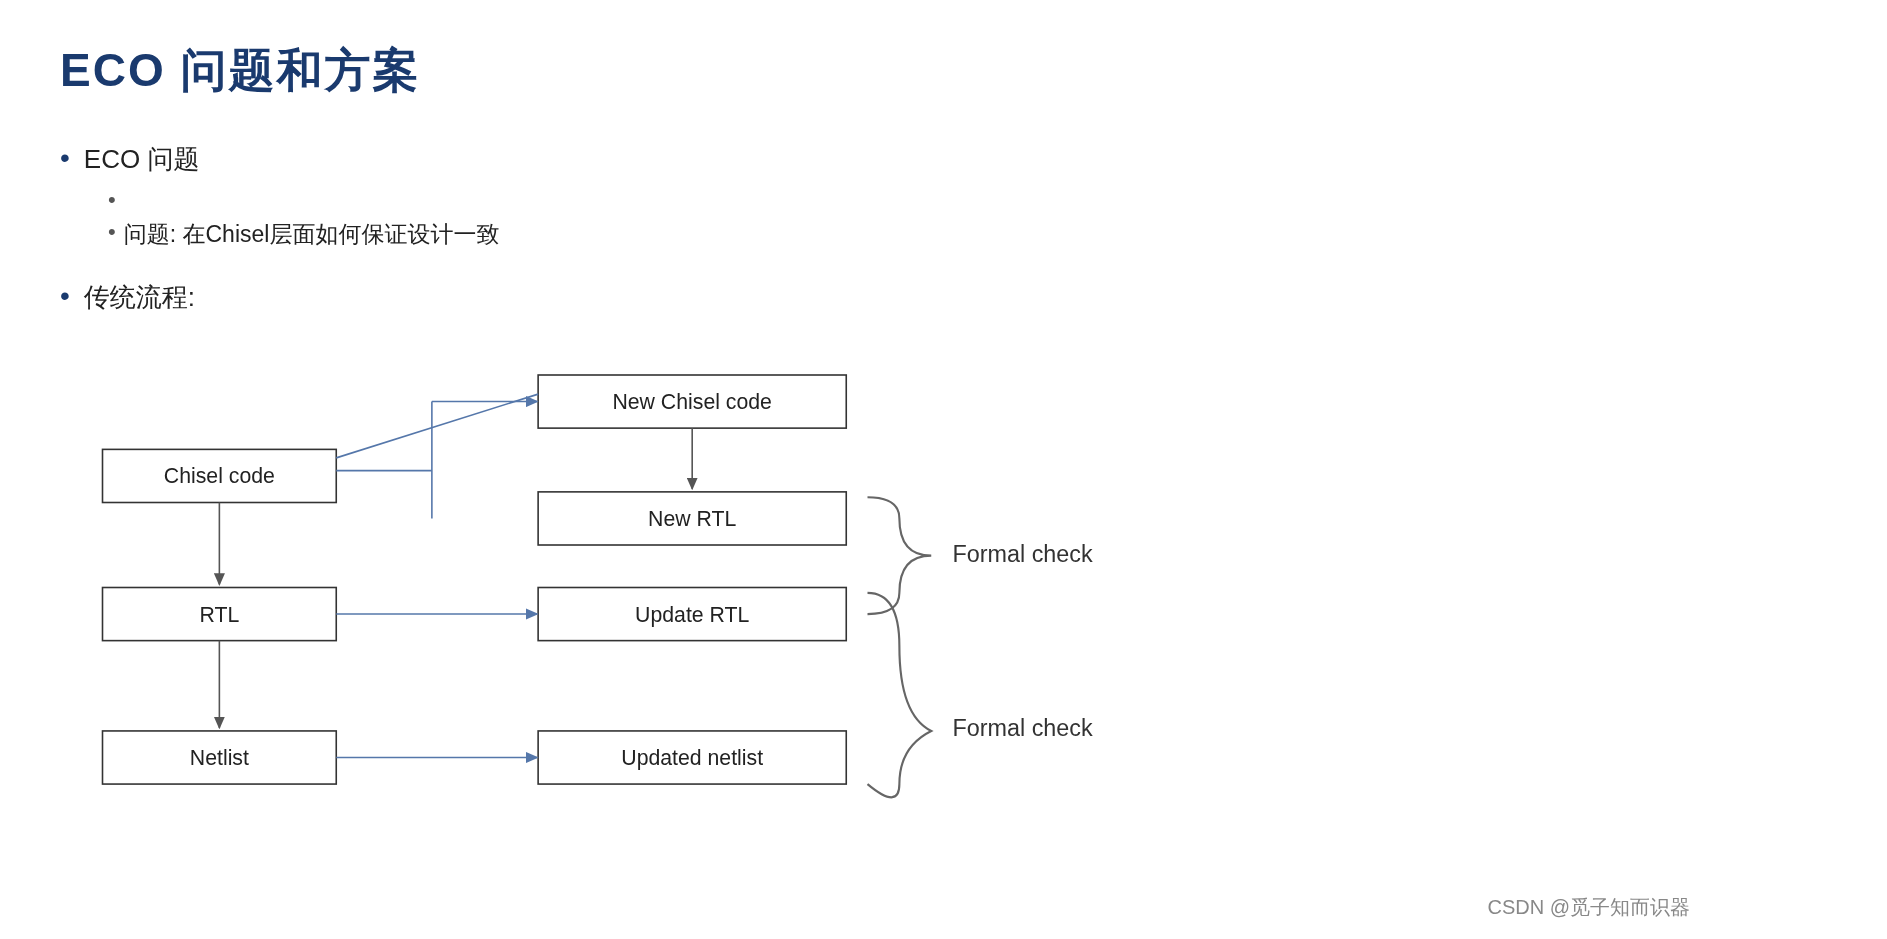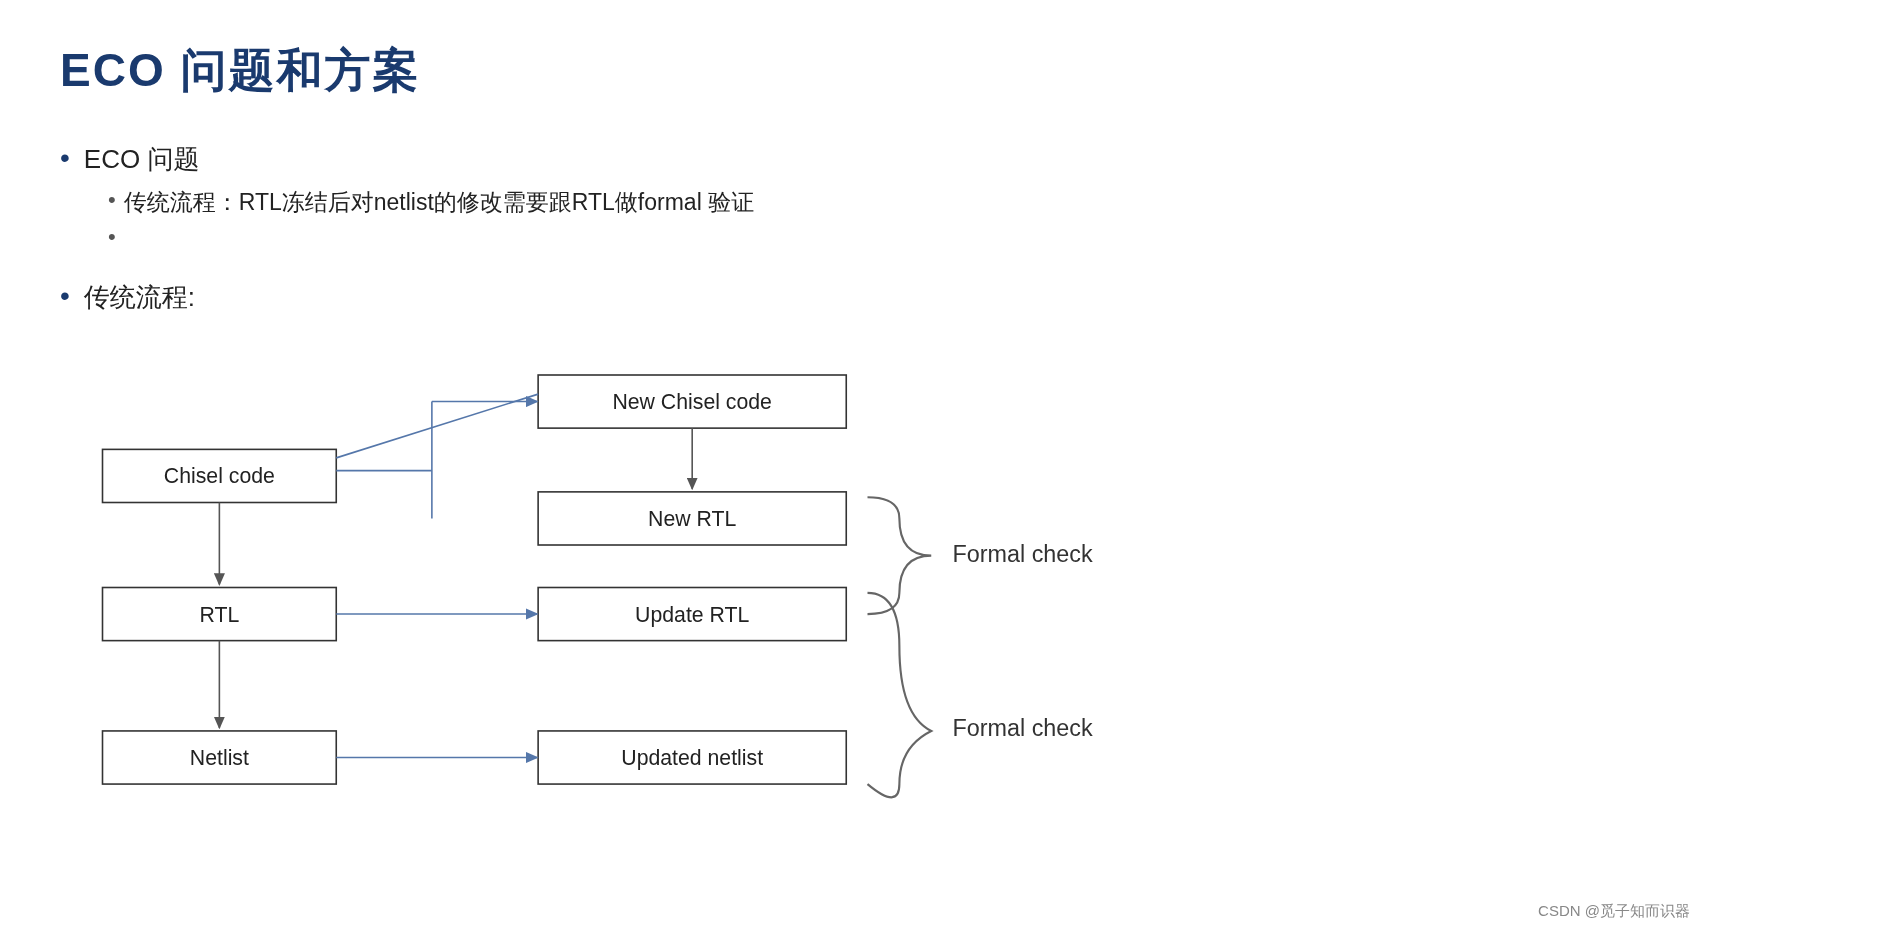--- a/index.html
+++ b/index.html
@@ -76,42 +76,42 @@
       width: 100%;
       height: 100%;
       overflow: visible;
     }
 
     
     .watermark {
       position: absolute;
       bottom: 18px;
       right: 40px;
-      font-size: 15px;
+      font-size: 20px;
       color: #888;
     }
   </style>
 </head>
 <body>
 
 <div class="slide-container">
 
   <h1 class="title">ECO 问题和方案</h1>
 
   <div class="bullet-section">
     <div class="bullet-l1">
       <span class="bullet-dot-l1">•</span>
       <span>ECO 问题</span>
     </div>
     <div class="bullet-l2">
       <span class="bullet-dot-l2">•</span>
-      <span>传统流程：RTL冻结后对netlist的修改需要跟RTL做formal 验证</span>
     </div>
     <div class="bullet-l2">
       <span class="bullet-dot-l2">•</span>
+      <span>问题: 在Chisel层面如何保证设计一致</span>
     </div>
   </div>
 
   <div class="bullet-section">
     <div class="bullet-l1">
       <span class="bullet-dot-l1">•</span>
       <span>传统流程:</span>
     </div>
   </div>
 

